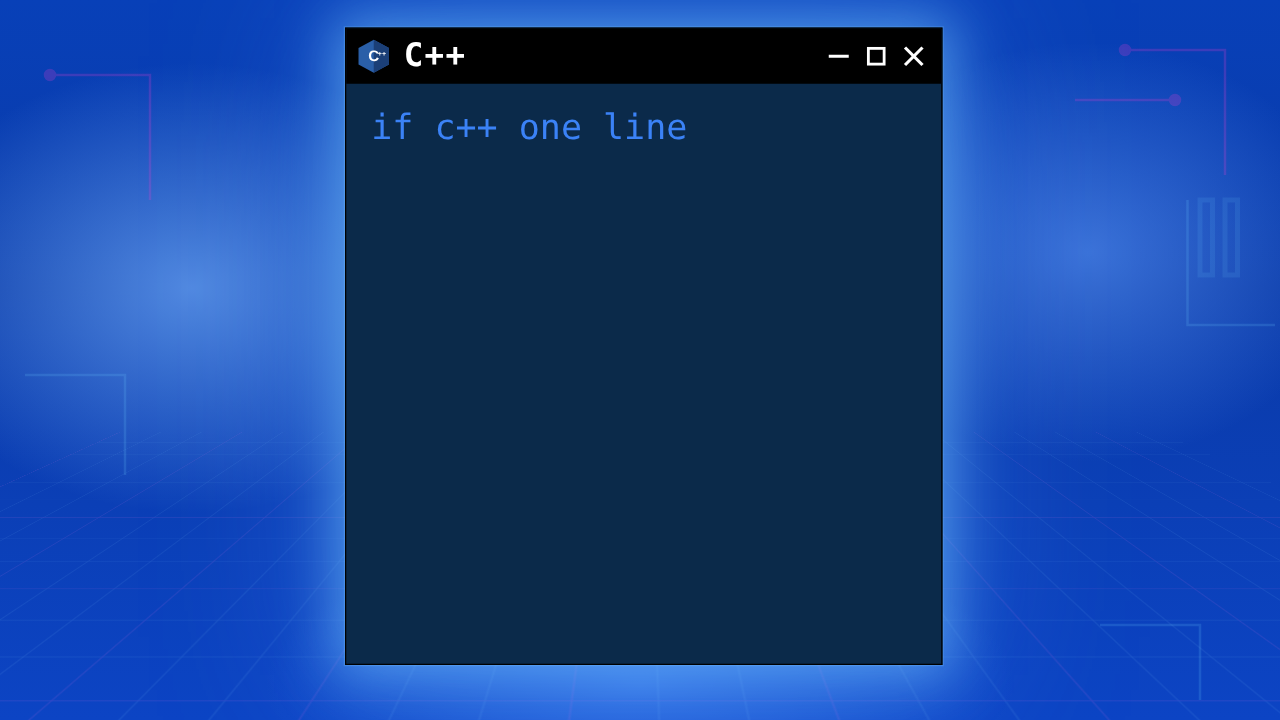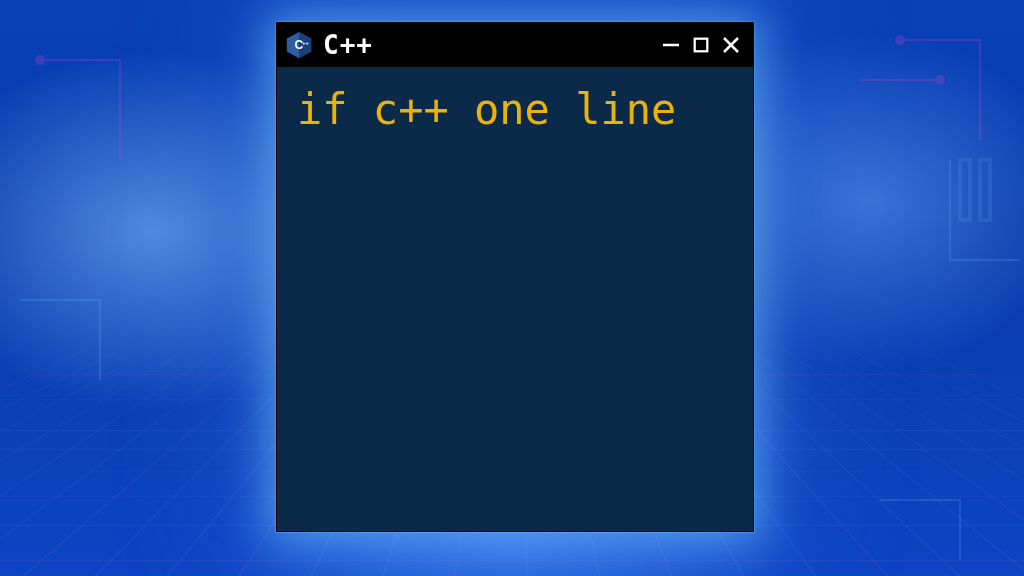--- a/index.html
+++ b/index.html
@@ -87,23 +87,23 @@
       display: flex;
       align-items: center;
       justify-content: center;
       font-size: 22px;
       line-height: 1;
       cursor: pointer;
     }
     .win-btn svg { display:block; }
     .content {
       padding: 18px 20px;
-      color: #eab308;
+      color: #3b82f6;
       font-family: "DejaVu Sans Mono","Consolas",monospace;
-      font-size: 42px;
+      font-size: 28px;
       line-height: 1.18;
       white-space: pre-wrap;
       word-break: break-word;
     }
   </style>
 </head>
 <body>
 
 <div class="backdrop"></div>
 <div class="grid-overlay"></div>

